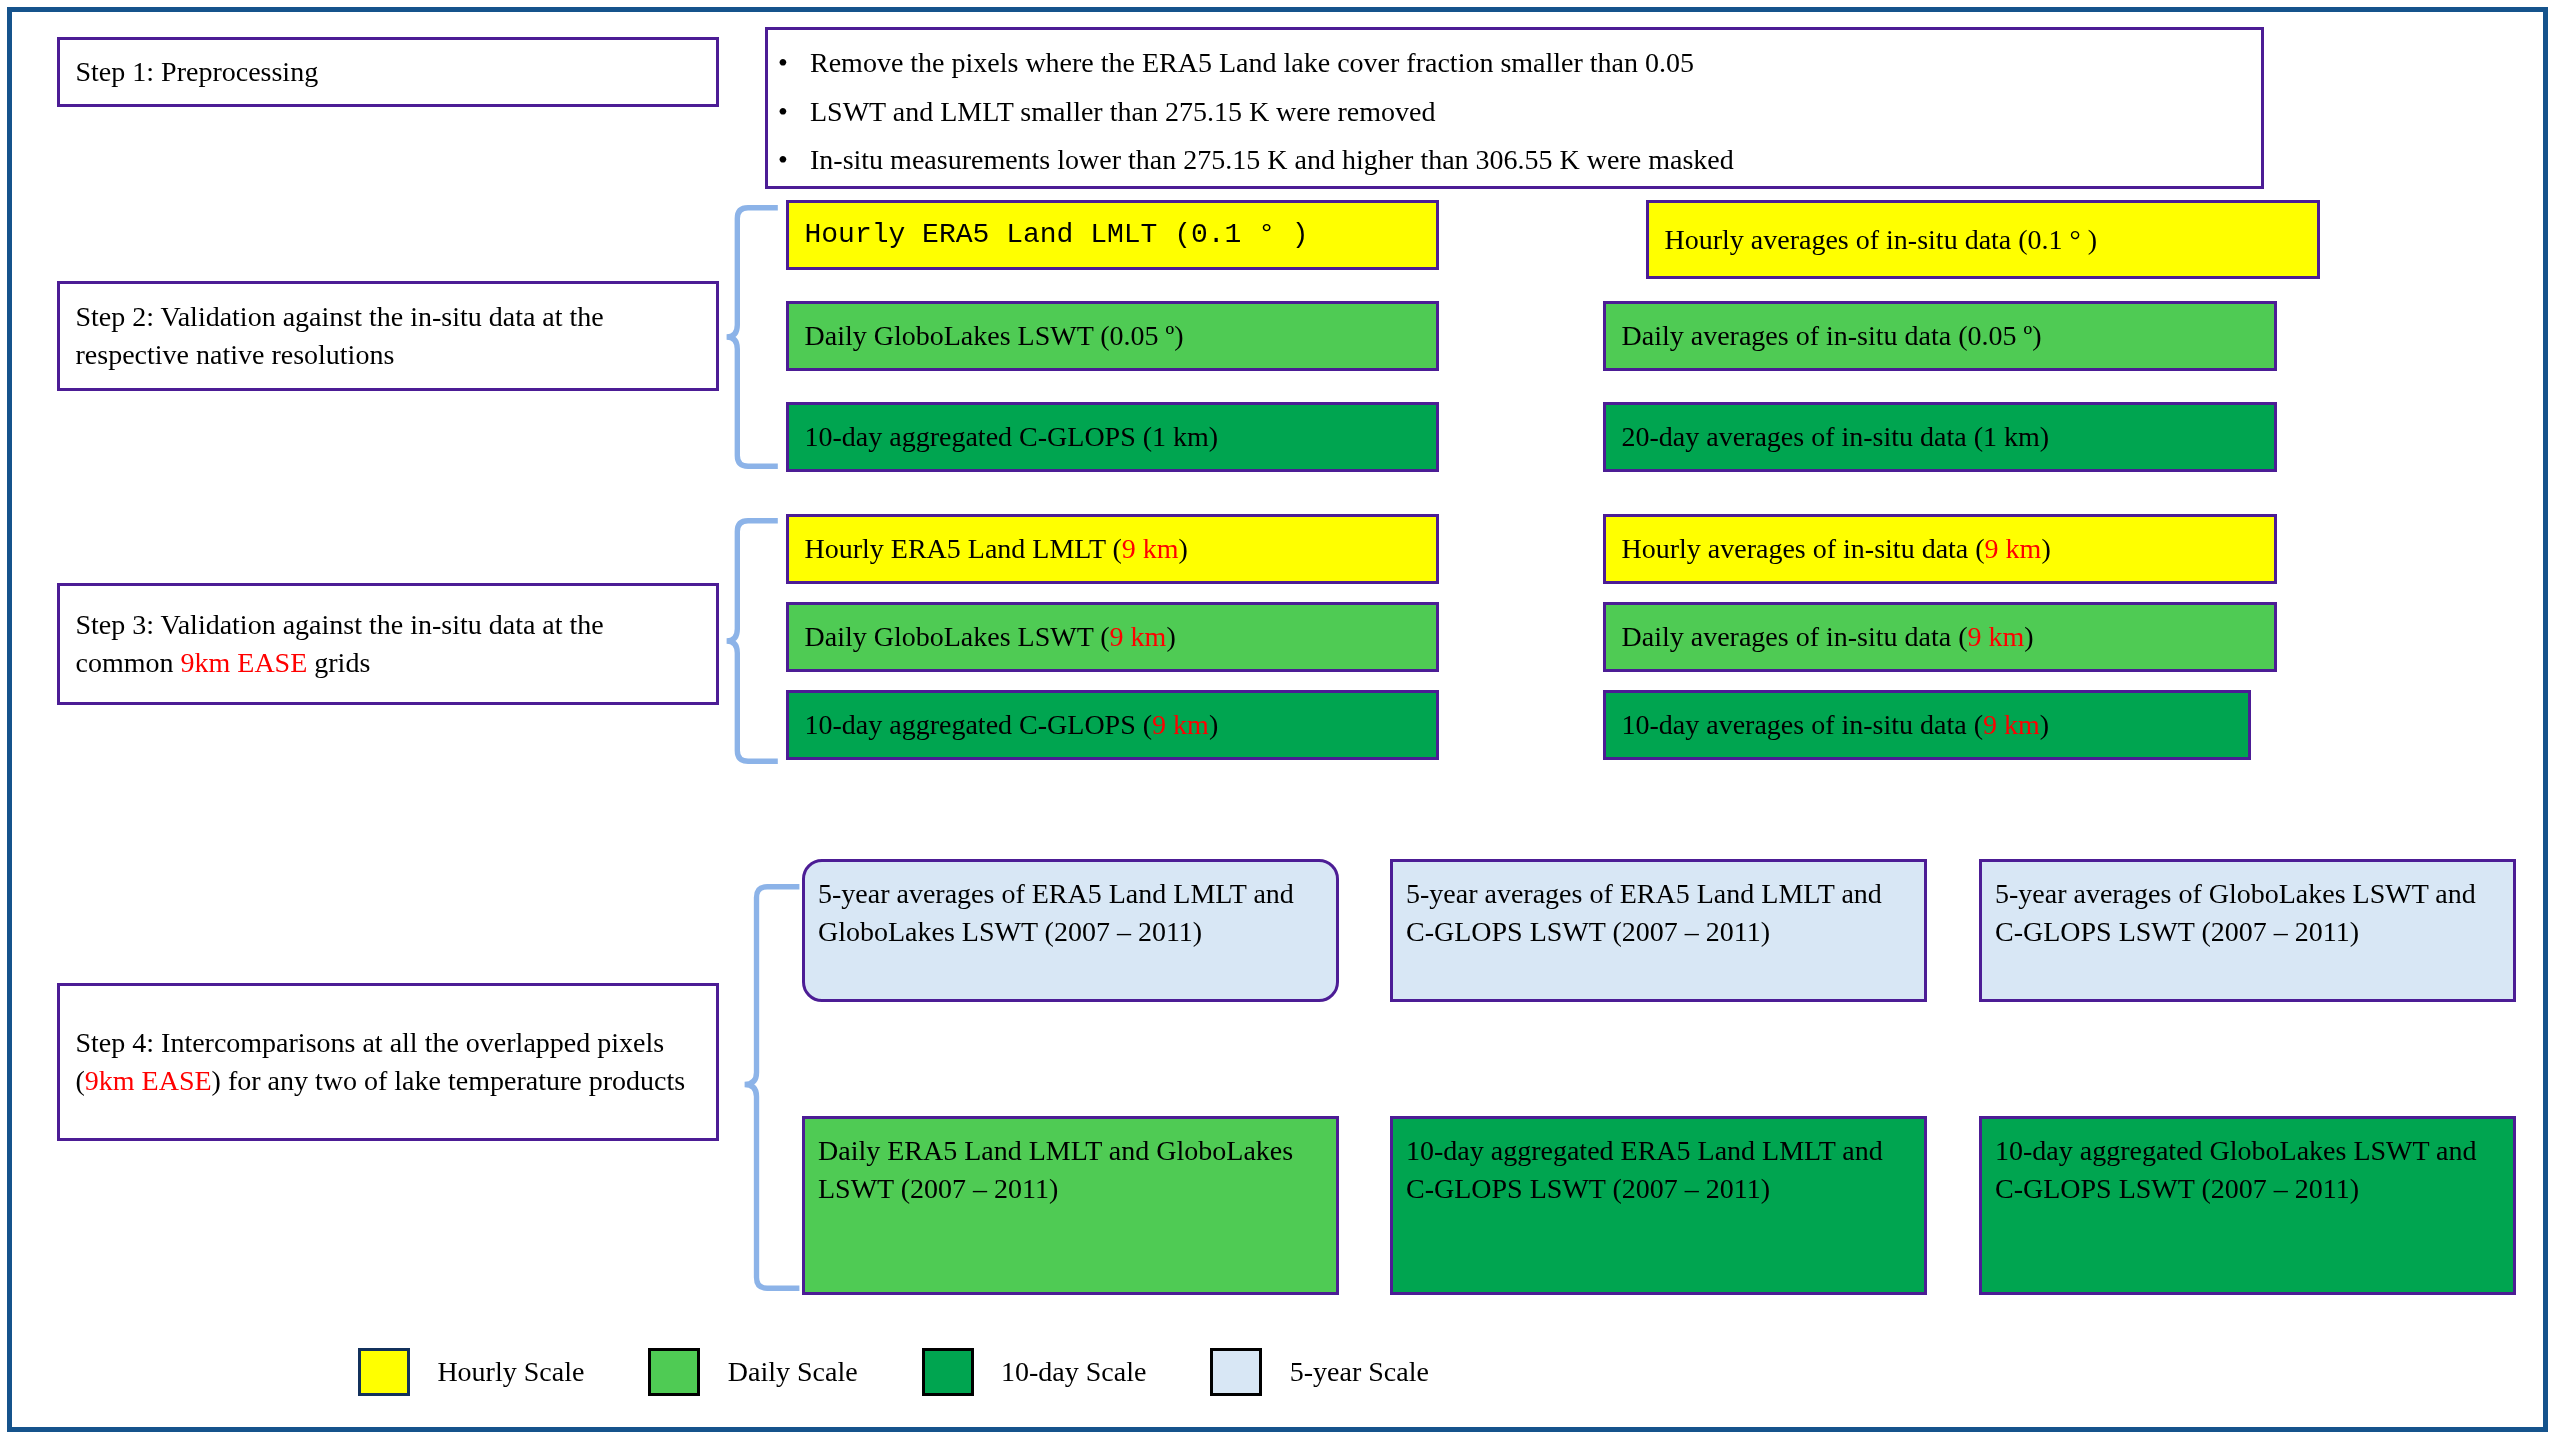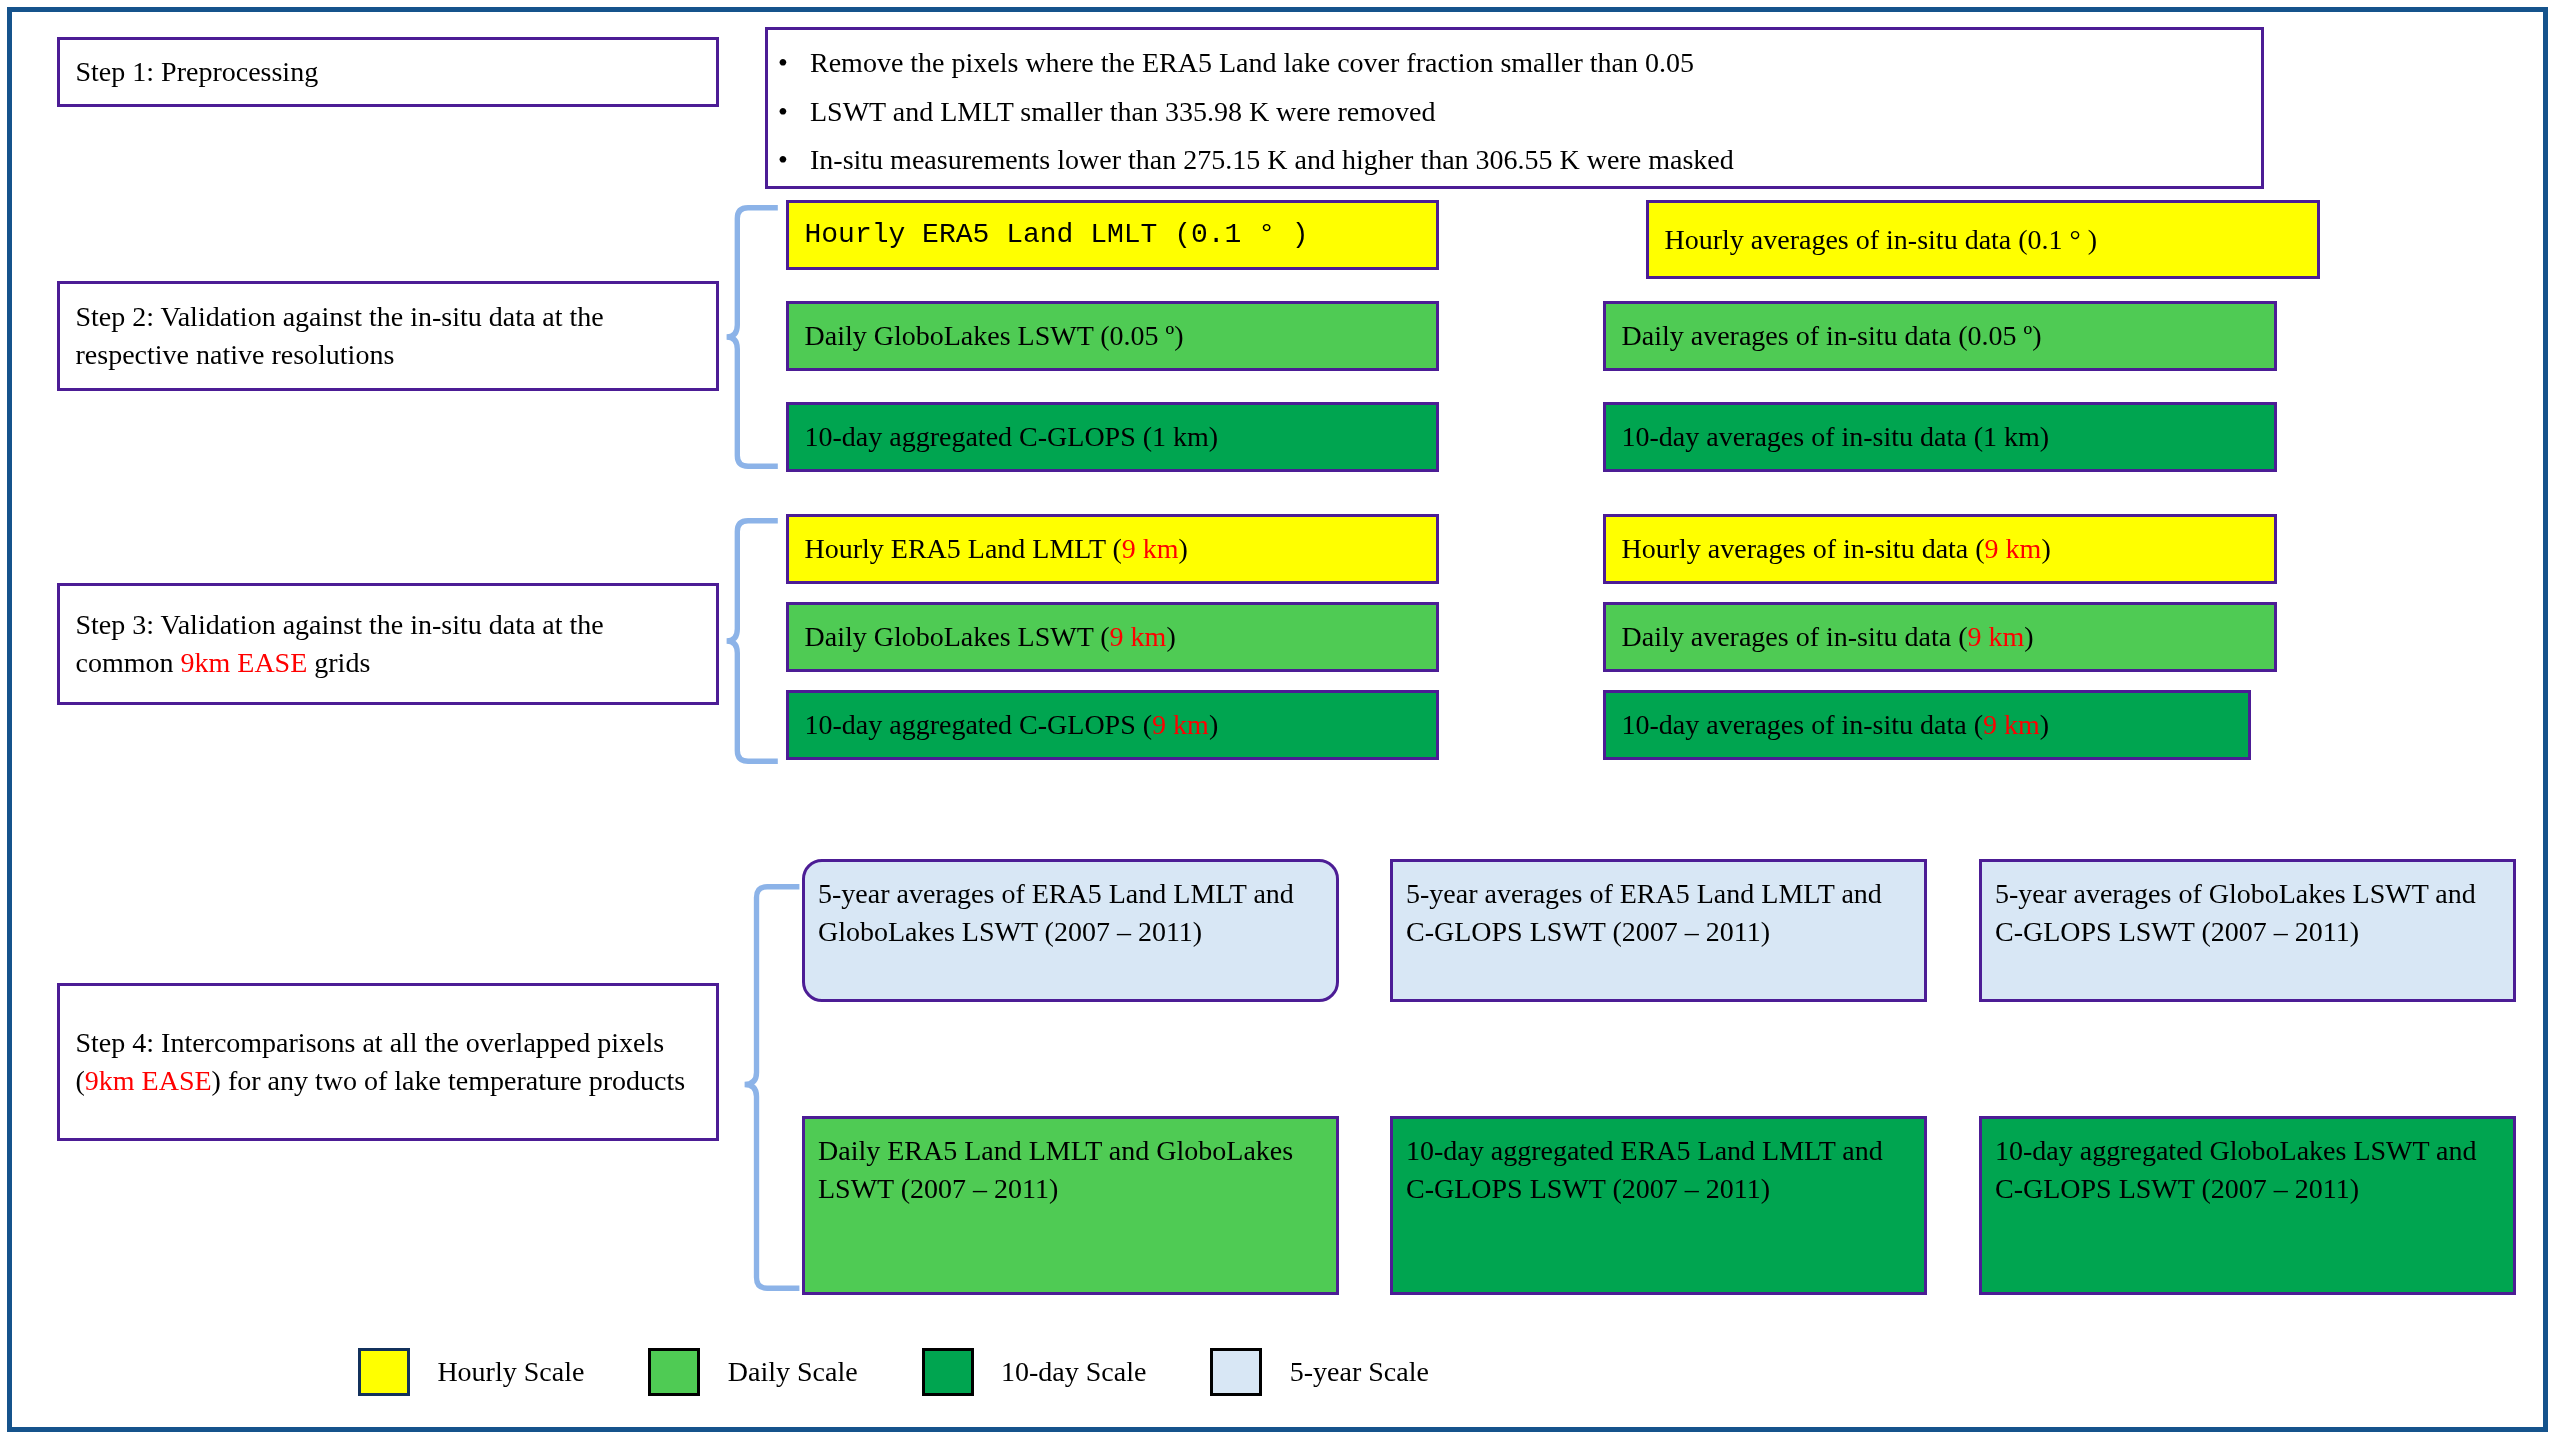--- a/index.html
+++ b/index.html
@@ -126,21 +126,21 @@
   </div>
 
   <div class="box bullets" style="left:765px; top:27px; width:1499px; height:162px;">
     <ul>
       <li>
         <span class="bullet-dot">•</span>
         <span>Remove the pixels where the ERA5 Land lake cover fraction smaller than 0.05</span>
       </li>
       <li>
         <span class="bullet-dot">•</span>
-        <span>LSWT and LMLT smaller than 335.98 K were removed</span>
+        <span>LSWT and LMLT smaller than 275.15 K were removed</span>
       </li>
       <li>
         <span class="bullet-dot">•</span>
         <span>In-situ measurements lower than 275.15 K and higher than 306.55 K were masked</span>
       </li>
     </ul>
   </div>
 
   <div class="box step-label box-pad-left" style="left:57px; top:281px; width:662px; height:110px;">
     <span class="inner">Step 2: Validation against the in-situ data at the respective native resolutions</span>
@@ -160,21 +160,21 @@
     <span>10-day aggregated C-GLOPS (1 km)</span>
   </div>
 
   <div class="box data-box yellow box-pad-left" style="left:1646px; top:200px; width:674px; height:79px;">
     <span>Hourly averages of in-situ data (0.1 ° )</span>
   </div>
   <div class="box data-box green-light box-pad-left" style="left:1603px; top:301px; width:674px; height:70px;">
     <span>Daily averages of in-situ data (0.05 º)</span>
   </div>
   <div class="box data-box green-dark box-pad-left" style="left:1603px; top:402px; width:674px; height:70px;">
-    <span>10-day averages of in-situ data (1 km)</span>
+    <span>20-day averages of in-situ data (1 km)</span>
   </div>
 
   <div class="box step-label box-pad-left" style="left:57px; top:583px; width:662px; height:122px;">
     <span class="inner">
       <span>Step 3: Validation against the in-situ data at the common </span><span class="red">9km EASE</span><span> grids</span>
     </span>
   </div>
 
   <svg class="brace" style="left:724px; top:516px; width:57px; height:250px;" viewBox="0 0 95 420">
     <path d="M90 8 L40 8 Q22 8 22 26 L22 190 Q22 210 4 210 Q22 210 22 230 L22 394 Q22 412 40 412 L90 412" fill="none" stroke="#8cb3e8" stroke-width="9"></path>

